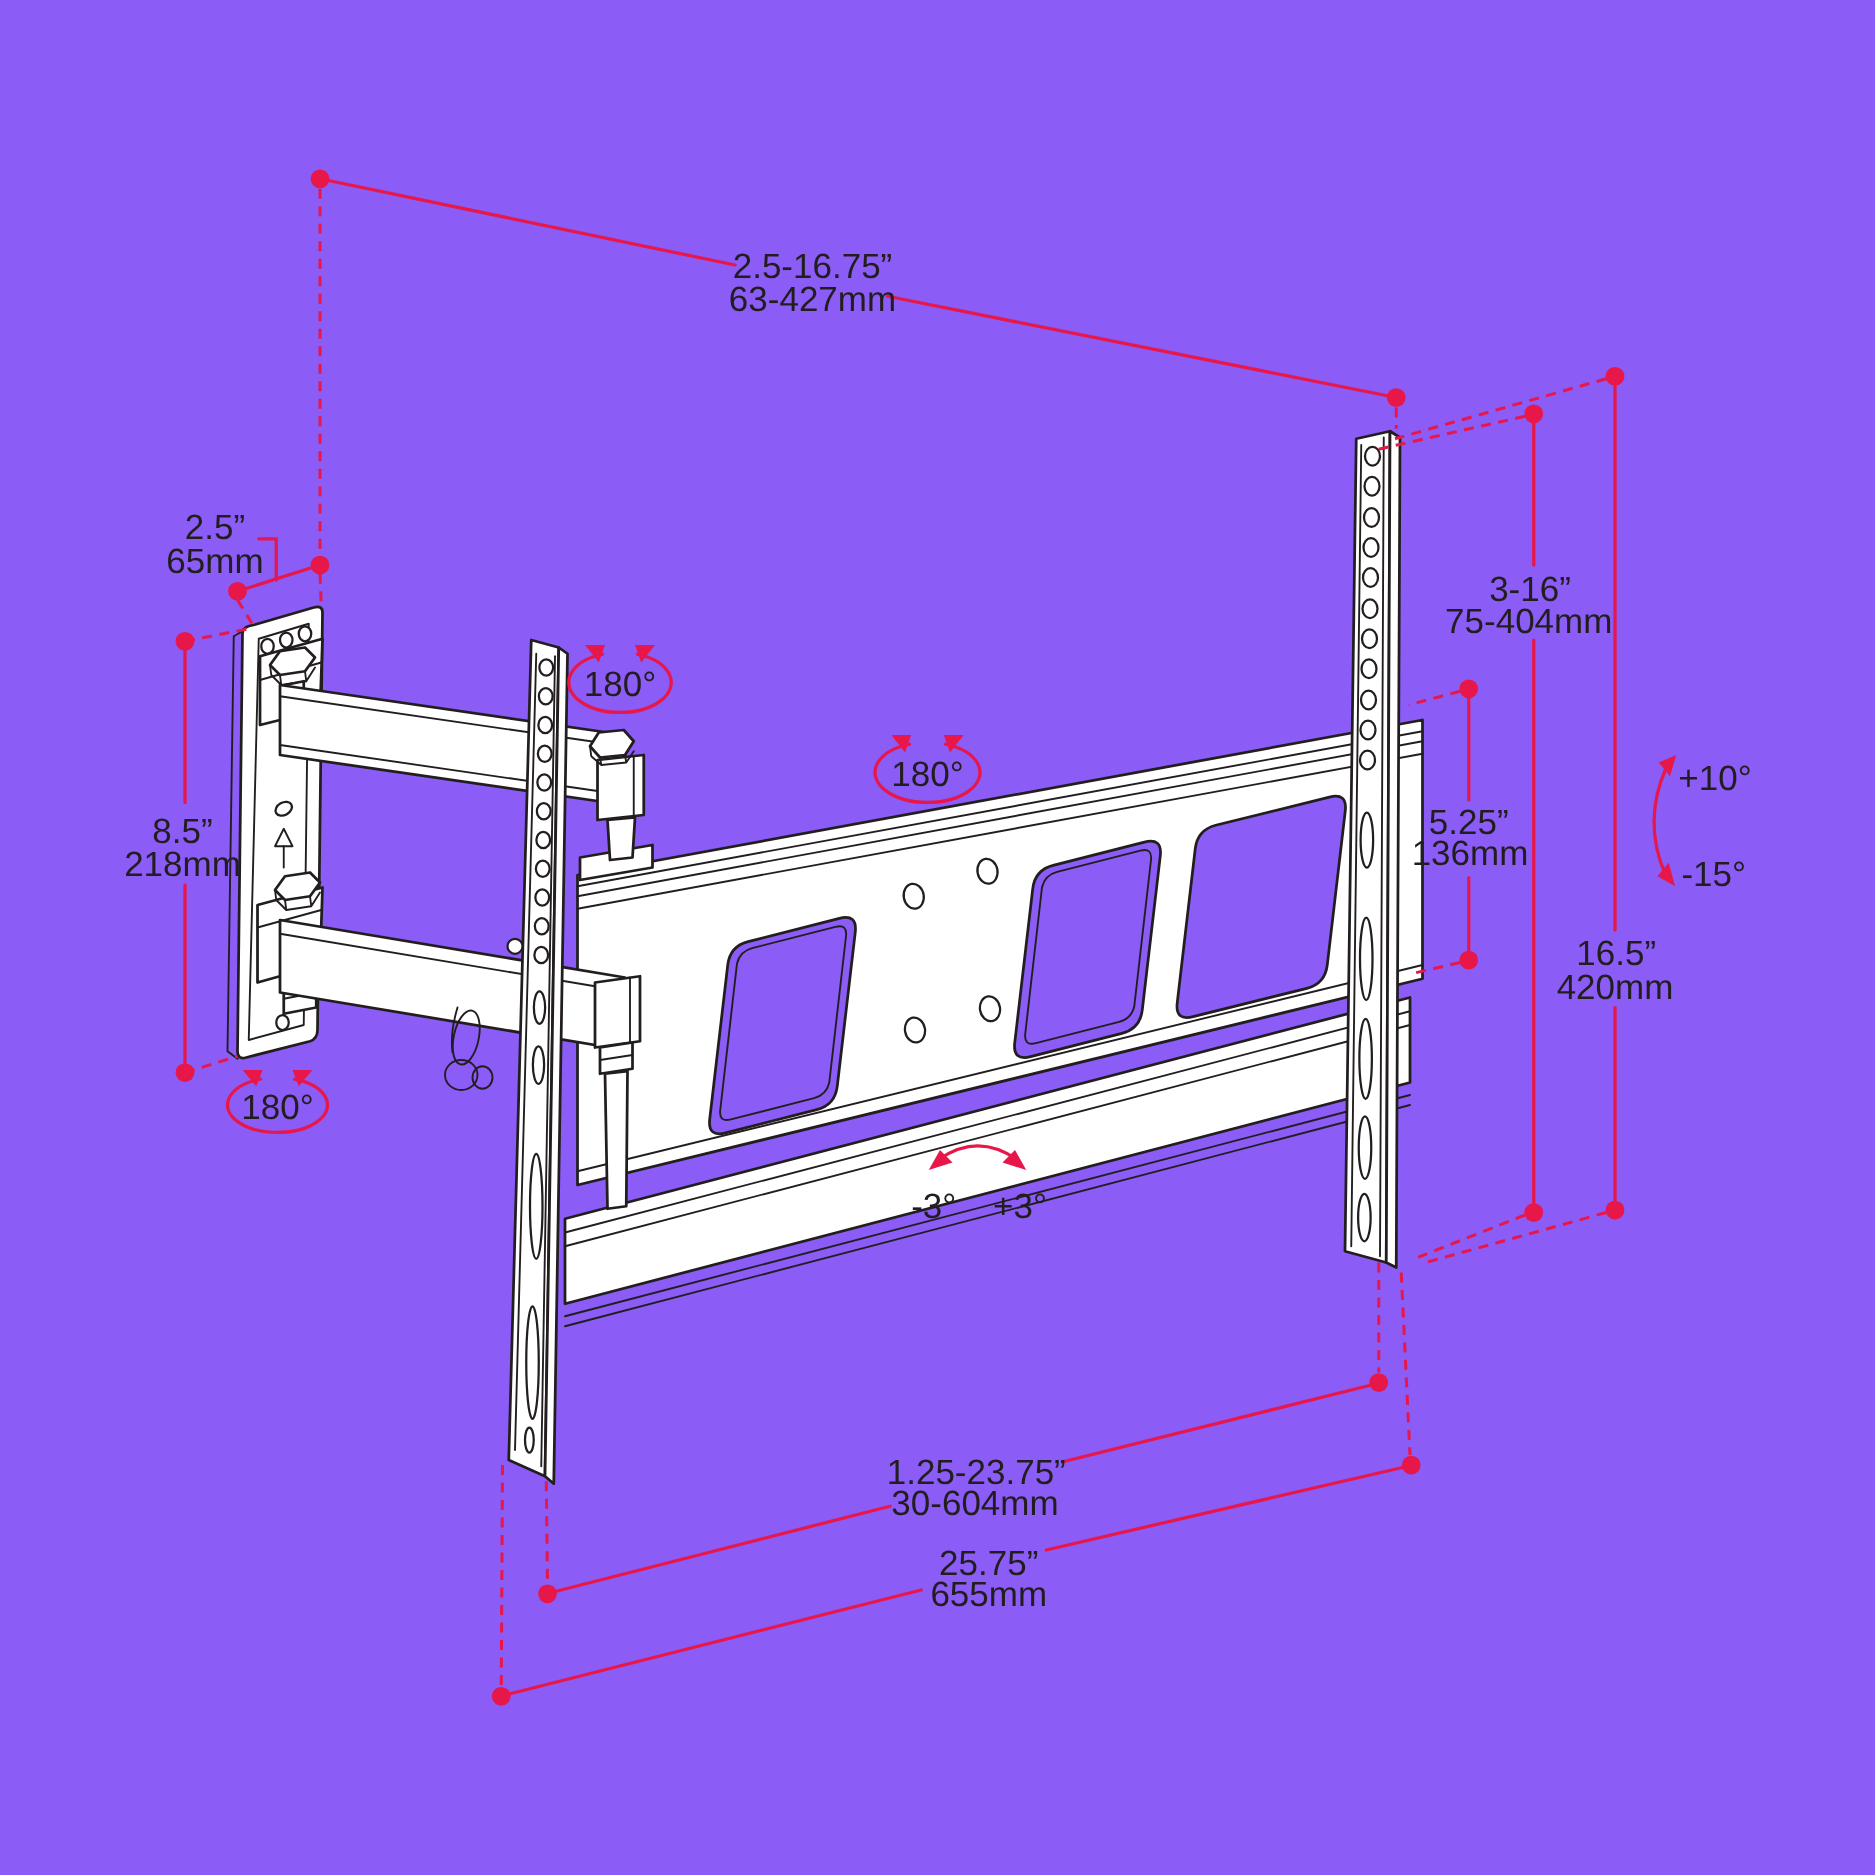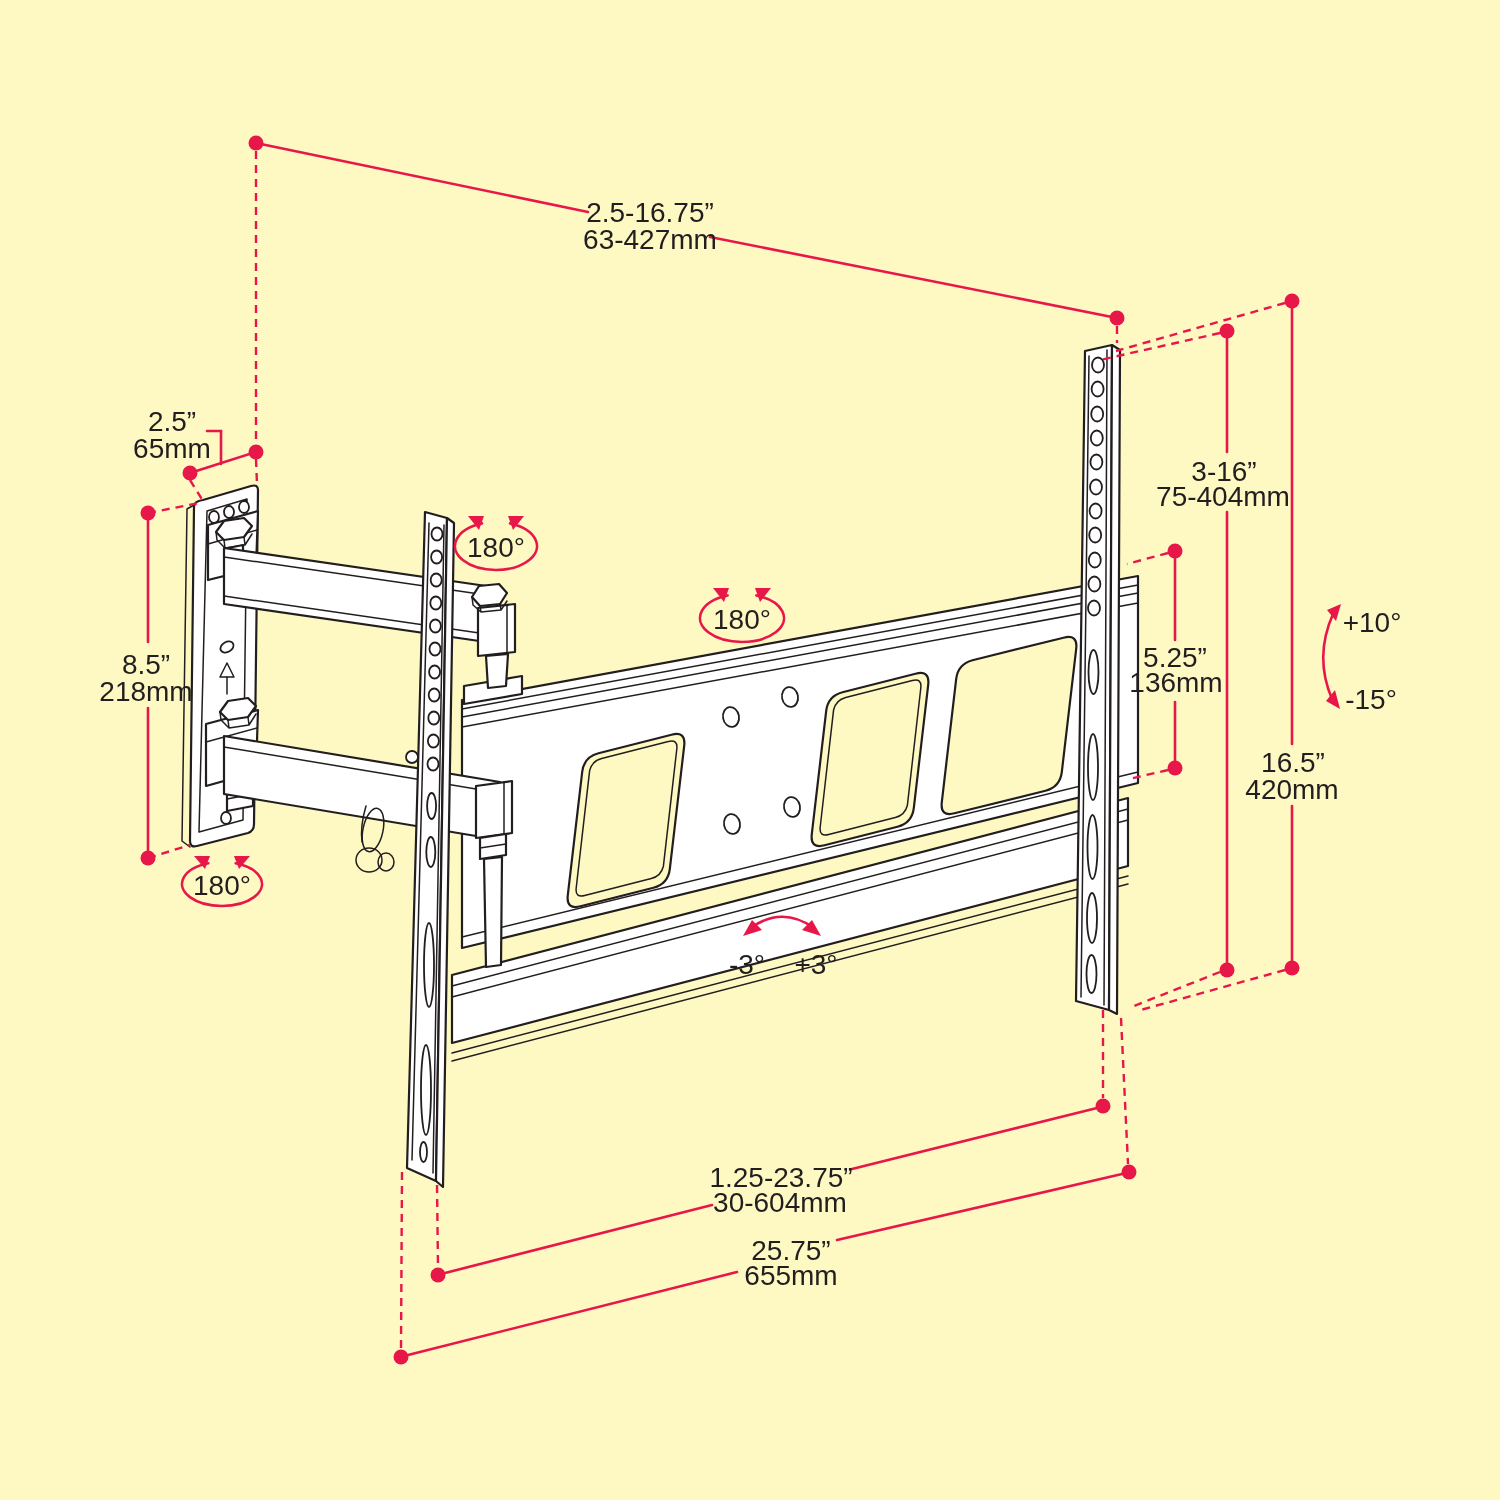--- a/index.html
+++ b/index.html
@@ -1,16 +1,16 @@
 <!DOCTYPE html>
 <html><head>
 <meta charset="utf-8">
 <style>
   html,body{margin:0;padding:0;background:#ffffff;}
-  .stage{width:1500px;height:1500px;background:#fef9c3;position:relative;overflow:hidden;}
+  .stage{width:1500px;height:1500px;background:#8b5cf6;position:relative;overflow:hidden;}
   svg{display:block;}
   .inkfill{stroke:#221e1f;fill:#ffffff;stroke-width:2.2;stroke-linejoin:round;stroke-linecap:round;}
   .inkthin{stroke:#221e1f;fill:none;stroke-width:1.5;stroke-linejoin:round;stroke-linecap:round;}
   .hole{stroke:#221e1f;fill:#ffffff;stroke-width:1.8;}
   .red{stroke:#e8174a;fill:none;stroke-width:2.6;stroke-linecap:round;}
   .reddash{stroke:#e8174a;fill:none;stroke-width:2.4;stroke-dasharray:8 6;stroke-linecap:butt;}
   .reddot{fill:#e8174a;stroke:none;}
   .redfill{fill:#e8174a;stroke:none;}
   .lbl{font-family:"Liberation Sans",sans-serif;font-size:28px;fill:#221e1f;text-anchor:middle;}
 </style>

